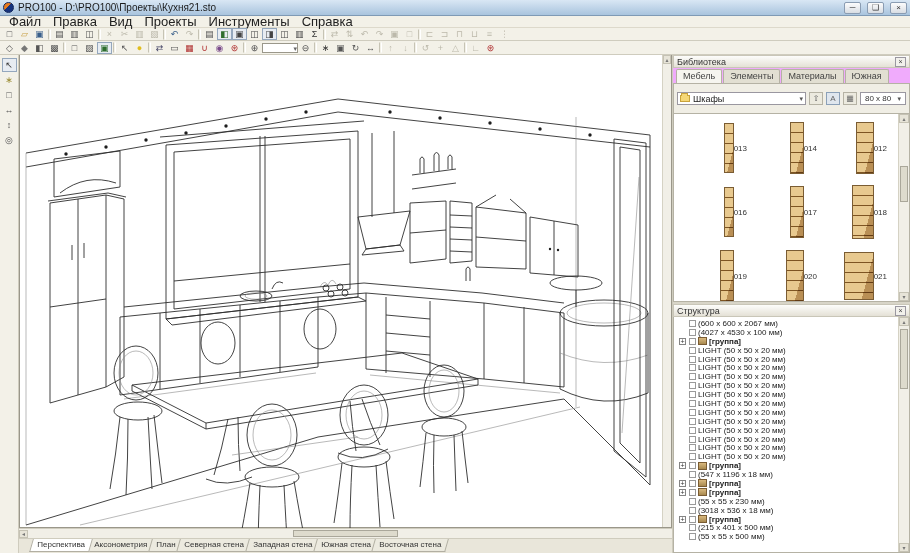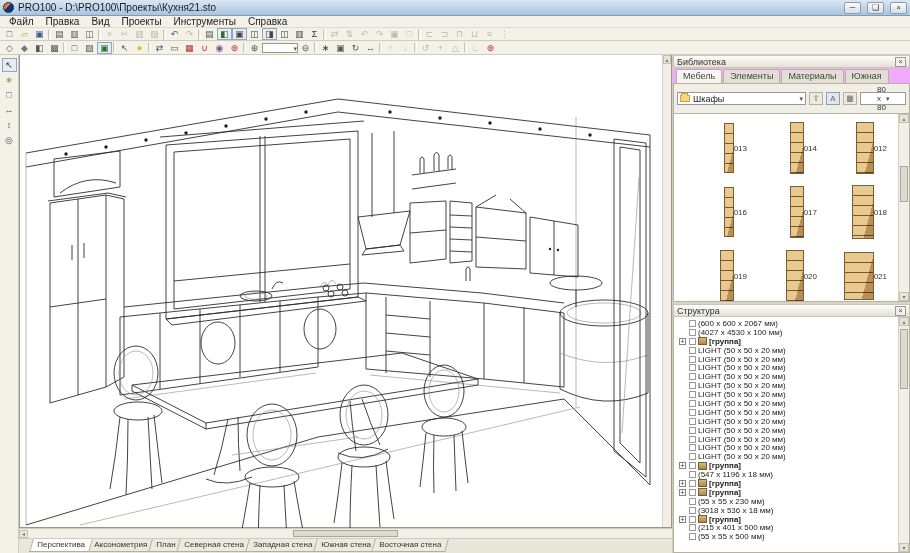--- a/index.html
+++ b/index.html
@@ -9,21 +9,21 @@
   
   .titlebar { height:16px; background:linear-gradient(#d9e7f4,#a9c4de); border-bottom:1px solid #7f9ab5;
               display:flex; align-items:center; padding:0 3px; gap:4px; }
   .app-icon { width:11px; height:11px; border-radius:50%; background:linear-gradient(135deg,#e87b1e 0 42%,#16337d 42%); border:1px solid #10265c; flex:none; }
   .title-text { font-size:10px; color:#1c1c1c; flex:1; white-space:nowrap; overflow:hidden; }
   .win-btn { width:17px; height:12px; background:linear-gradient(#fcfcfc,#d8dde3); border:1px solid #8a9cb2; border-radius:2px;
              font-size:8px; line-height:10px; text-align:center; color:#333; margin-left:2px; flex:none; }
 
   
   .menubar { height:12px; background:#f3f1e8; border-bottom:1px solid #ddдуb; border-bottom:1px solid #ddd9cb; display:flex; align-items:center; padding-left:3px; }
-  .menu-item { padding:0 6px; font-size:10px; color:#222; }
+  .menu-item { padding:0 6px; font-size:13px; color:#222; }
 
   
   .toolbar { background:#f3f1e8; border-bottom:1px solid #cfccbe; display:flex; align-items:center; padding:0 2px; }
   #toolbar1 { height:13px; } #toolbar2 { height:14px; }
   .tbtn { width:15px; height:12px; font-size:9px; line-height:11px; text-align:center; color:#555; border:1px solid transparent; flex:none; }
   .tbtn.pressed { background:#e7ecf2; border:1px solid #94a7bd; }
   .tbtn.disabled { color:#bcb9ab; }
   .tbtn.sep { width:3px; border-left:1px solid #c6c3b4; border-right:1px solid #fff; height:11px; margin:0 1px; }
   .tbtn.combo { width:36px; height:10px; background:#fff; border:1px solid #9a978a; position:relative; }
   .tbtn.combo::after { content:"▾"; position:absolute; right:0; top:-1px; font-size:7px; color:#666; }
@@ -57,21 +57,21 @@
 
   #library-panel { height:247px; display:flex; flex-direction:column; }
   .lib-toolbar { height:31px; background:#f0eee5; border:1px solid #b5b2a4; display:flex; align-items:center; padding:0 3px; gap:3px; }
   .lib-combo { flex:1; height:13px; background:#fff; border:1px solid #9a97a0; display:flex; align-items:center; gap:3px; padding:0 2px; position:relative; }
   .folder-ic { width:10px; height:7px; background:#f5d776; border:1px solid #c8a23c; position:relative; flex:none; }
   .folder-ic::before { content:""; position:absolute; left:0; top:-3px; width:5px; height:2px; background:#f5d776; border:1px solid #c8a23c; border-bottom:none; }
   .lib-combo .cval { font-size:9px; color:#222; flex:1; }
   .drop-arr { font-size:7px; color:#555; }
   .lib-btn { width:14px; height:13px; border:1px solid #b5b2a4; background:#eceadf; font-size:8px; line-height:11px; text-align:center; color:#666; }
   .lib-btn.pressed { background:#dfe6ee; border-color:#8ba0b8; }
-  .size-combo { width:46px; height:13px; background:#fff; border:1px solid #9a97a0; display:flex; align-items:center; justify-content:space-between; padding:0 16px; font-size:8px; color:#333; }
+  .size-combo { width:46px; height:13px; background:#fff; border:1px solid #9a97a0; display:flex; align-items:center; justify-content:space-between; padding:0 4px; font-size:8px; color:#333; }
   #lib-list { flex:1; background:#fff; border:1px solid #b5b2a4; border-top:none; position:relative; overflow:hidden; display:flex; flex-wrap:wrap; align-content:flex-start; padding:3px 12px 0 3px; }
   .lib-item { width:70px; height:64px; display:flex; flex-direction:row; align-items:center; justify-content:flex-end; }
   .lib-item .lbl { font-size:8px; color:#333; height:10px; }
   .thumb { background:linear-gradient(105deg,#e8c98f 72%,#b98f55 72%),repeating-linear-gradient(#0000 0 9px,#8a6b3c 9px 10px); background-blend-mode:multiply; border:1px solid #7a5c33; margin-bottom:2px; }
   .thumb.tall  { width:10px; height:50px; }
   .thumb.tall2 { width:14px; height:52px; }
   .thumb.shelfn{ width:18px; height:52px; }
   .thumb.shelf { width:22px; height:54px; }
   .thumb.shelfw{ width:30px; height:48px; }
   .lib-scroll { position:absolute; right:0; top:0; bottom:0; width:11px; background:#f1efe7; border-left:1px solid #d5d2c4; font-size:6px; color:#777; text-align:center; }

